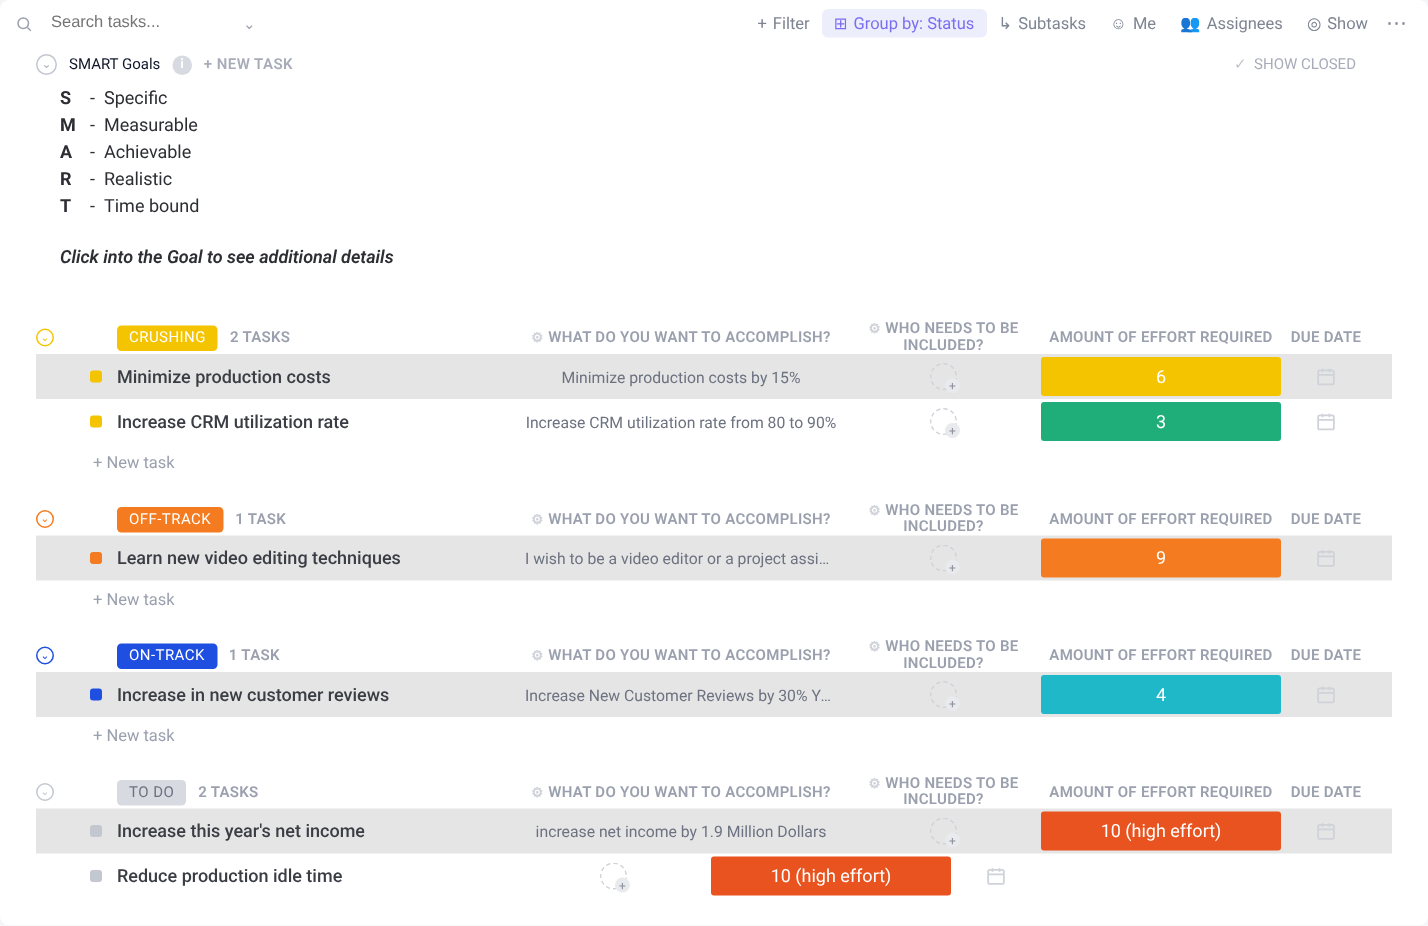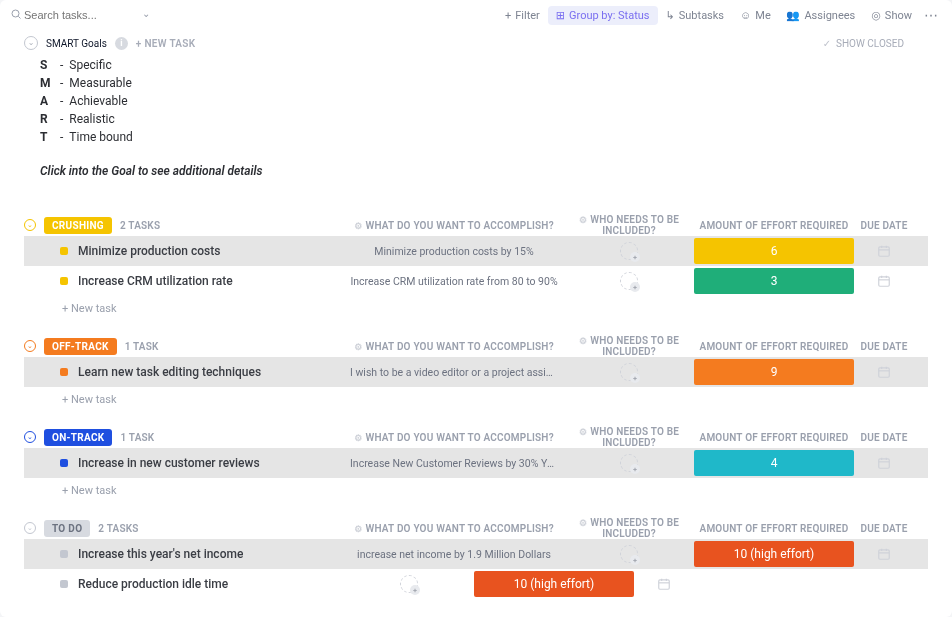--- a/index.html
+++ b/index.html
@@ -1,20 +1,20 @@
 <!DOCTYPE html>
 <html><head>
 <meta charset="utf-8">
 <style>
   * { box-sizing: border-box; }
   html, body { margin:0; padding:0; font-family: -apple-system, BlinkMacSystemFont, "Segoe UI", Roboto, sans-serif; background:#f4f5f7; color:#2c2e33; }
   .app { width:952px; height:617px; margin:0; background:#fff; border-radius:6px; position:relative; overflow:hidden; }
   
   .toolbar { display:flex; align-items:center; height:30px; padding:0 10px; font-size:11px; color:#7e8492; }
-  .search-wrap { display:flex; align-items:flex-start; gap:0; flex:0 0 220px; color:#9aa0ad; }
+  .search-wrap { display:flex; align-items:flex-end; gap:10px; flex:0 0 220px; color:#9aa0ad; }
   .search-input { border:none; background:transparent; font-size:11px; color:#9aa0ad; outline:none; width:120px; }
   .spacer { flex:1; }
   .chip { display:inline-flex; align-items:center; gap:4px; padding:3px 8px; border-radius:4px; cursor:pointer; color:#7e8492; }
   .chip.active { background:#eceefb; color:#7a6ff0; }
   .chip .glyph { font-size:11px; }
   .dots { font-size:14px; padding:0 4px; cursor:pointer; color:#7e8492; }
   
   .list-header { display:flex; align-items:center; gap:8px; padding:6px 24px 2px 24px; }
   .caret-circle { width:14px; height:14px; border:1px solid #c3c7d0; border-radius:50%; display:flex; align-items:center; justify-content:center; font-size:8px; color:#aeb3bd; line-height:1; }
   .title { font-size:10px; font-weight:400; color:#0f172a; }
@@ -26,21 +26,21 @@
   .smart { padding:4px 24px 8px 40px; font-size:12px; color:#2c2e33; line-height:1.5; }
   .smart-row { display:flex; gap:6px; }
   .smart-row b { width:14px; text-align:left; font-weight:700; }
   .note { padding:10px 24px 16px 40px; font-size:12px; font-style:italic; font-weight:600; color:#2c2e33; }
   
   .groups { padding:0 24px; }
   .group { margin-top:20px; }
   .group-head { display:flex; align-items:center; font-size:10px; color:#9aa0ad; letter-spacing:.2px; }
   .gh-left { display:flex; align-items:center; gap:8px; flex:0 0 320px; }
   .caret-sm { width:12px; height:12px; border:1px solid currentColor; border-radius:50%; display:flex; align-items:center; justify-content:center; font-size:7px; line-height:1; }
-  .status-pill { font-size:10px; font-weight:700; padding:3px 8px; border-radius:3px; color:#fff; letter-spacing:.3px; }
+  .status-pill { font-size:10px; font-weight:400; padding:3px 8px; border-radius:3px; color:#fff; letter-spacing:.3px;margin-left:34px; }
   .task-count { color:#9aa0ad; font-size:10px; font-weight:600; }
   .col { text-align:center; font-weight:600; }
   .col.accomplish { flex:0 0 220px; }
   .col.included { flex:0 0 130px; }
   .col.effort { flex:0 0 160px;text-align:center; }
   .col.due { flex:0 0 60px; }
   .col .gear { color:#cfd2d9; margin-right:3px; font-size:9px; }
   
   .task-row { display:flex; align-items:center; height:30px; font-size:12px; color:#3a3d44; }
   .task-row.alt { background:#e5e5e5; }
@@ -211,21 +211,21 @@
       <span class="task-count">1 TASK</span>
     </div>
     <div class="col accomplish"><span class="gear">⚙</span>WHAT DO YOU WANT TO ACCOMPLISH?</div>
     <div class="col included"><span class="gear">⚙</span>WHO NEEDS TO BE INCLUDED?</div>
     <div class="col effort">AMOUNT OF EFFORT REQUIRED</div>
     <div class="col due">DUE DATE</div>
         </div>
         <div class="task-row alt">
       <div class="t-left">
         <span class="status-sq" style="background:#f47b1f"></span>
-        <span class="t-name">Learn new task editing techniques</span>
+        <span class="t-name">Learn new video editing techniques</span>
       </div>
       <div class="t-accomplish">I wish to be a video editor or a project assistant mainly ...</div>
       <div class="t-included">
             <span class="assignee"></span>
           </div>
       <div class="t-effort">
             <div class="effort-pill" style="background:#f47b1f">9</div>
           </div>
       <div class="t-due">
             <span>

